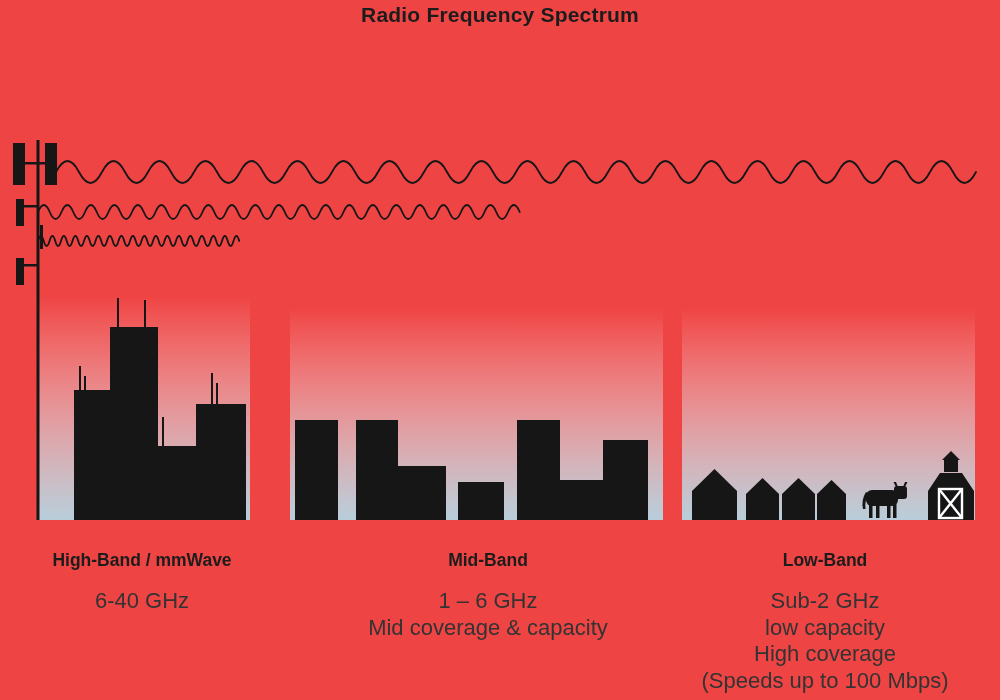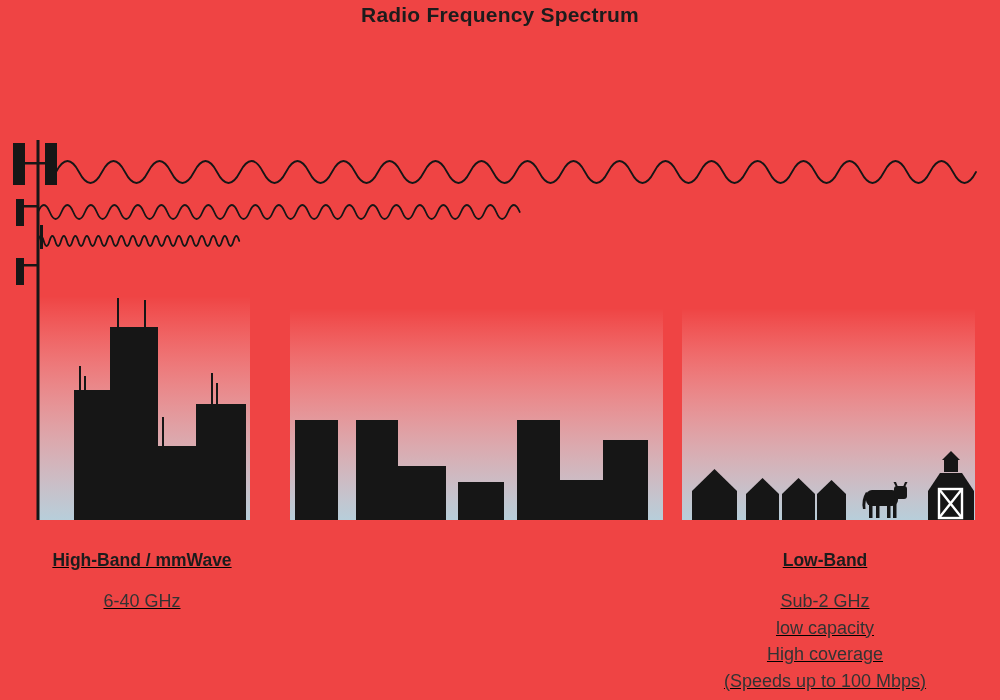--- a/index.html
+++ b/index.html
@@ -10,23 +10,23 @@
     position:absolute; top:3px; left:0; width:100%;
     text-align:center; font-size:21px; font-weight:bold;
     color:var(--text,#1c1c1c); letter-spacing:.2px;
   }
   svg.scene { position:absolute; left:0; top:0; }
   .ink  { fill:var(--silhouette,#161616); }
   .wave { fill:none; stroke:var(--silhouette,#161616); stroke-width:1.8; stroke-linecap:round; }
   .sky-top    { stop-color:#ffffff; stop-opacity:0; }
   .sky-bottom { stop-color:var(--sky-bottom,#b7ceda); stop-opacity:1; }
   .door { fill:none; stroke:#ffffff; stroke-width:2.4; }
-  .band { position:absolute; text-align:center;text-decoration:underline; }
+  .band { position:absolute; text-align:center; }
   .band-name { font-weight:bold; font-size:17.5px; color:var(--text,#1c1c1c); margin-bottom:17px; }
-  .band-line { font-size:18px; line-height:26.5px; color:#333333; }
+  .band-line { font-size:22px; line-height:26.5px; color:#333333; }
   .band-high { left:20px;  top:550px; width:244px; }
   .band-mid  { left:366px; top:550px; width:244px; }
   .band-low  { left:693px; top:550px; width:264px; }
 </style>
 </head>
 <body>
 
 <div class="stage">
 
   <div class="title">Radio Frequency Spectrum</div>
@@ -109,20 +109,25 @@
         <path class="door" d="M939 489 L962 518 M962 489 L939 518"></path>
       </g>
     </g>
   </svg>
 
   <div class="band band-high">
     <div class="band-name">High-Band / mmWave</div>
     <div class="band-line">6-40 GHz</div>
   </div>
 
+  <div class="band band-mid">
+    <div class="band-name">Mid-Band</div>
+    <div class="band-line">1 – 6 GHz</div>
+    <div class="band-line">Mid coverage &amp; capacity</div>
+  </div>
 
   <div class="band band-low">
     <div class="band-name">Low-Band</div>
     <div class="band-line">Sub-2 GHz</div>
     <div class="band-line">low capacity</div>
     <div class="band-line">High coverage</div>
     <div class="band-line">(Speeds up to 100 Mbps)</div>
   </div>
 
 </div>

